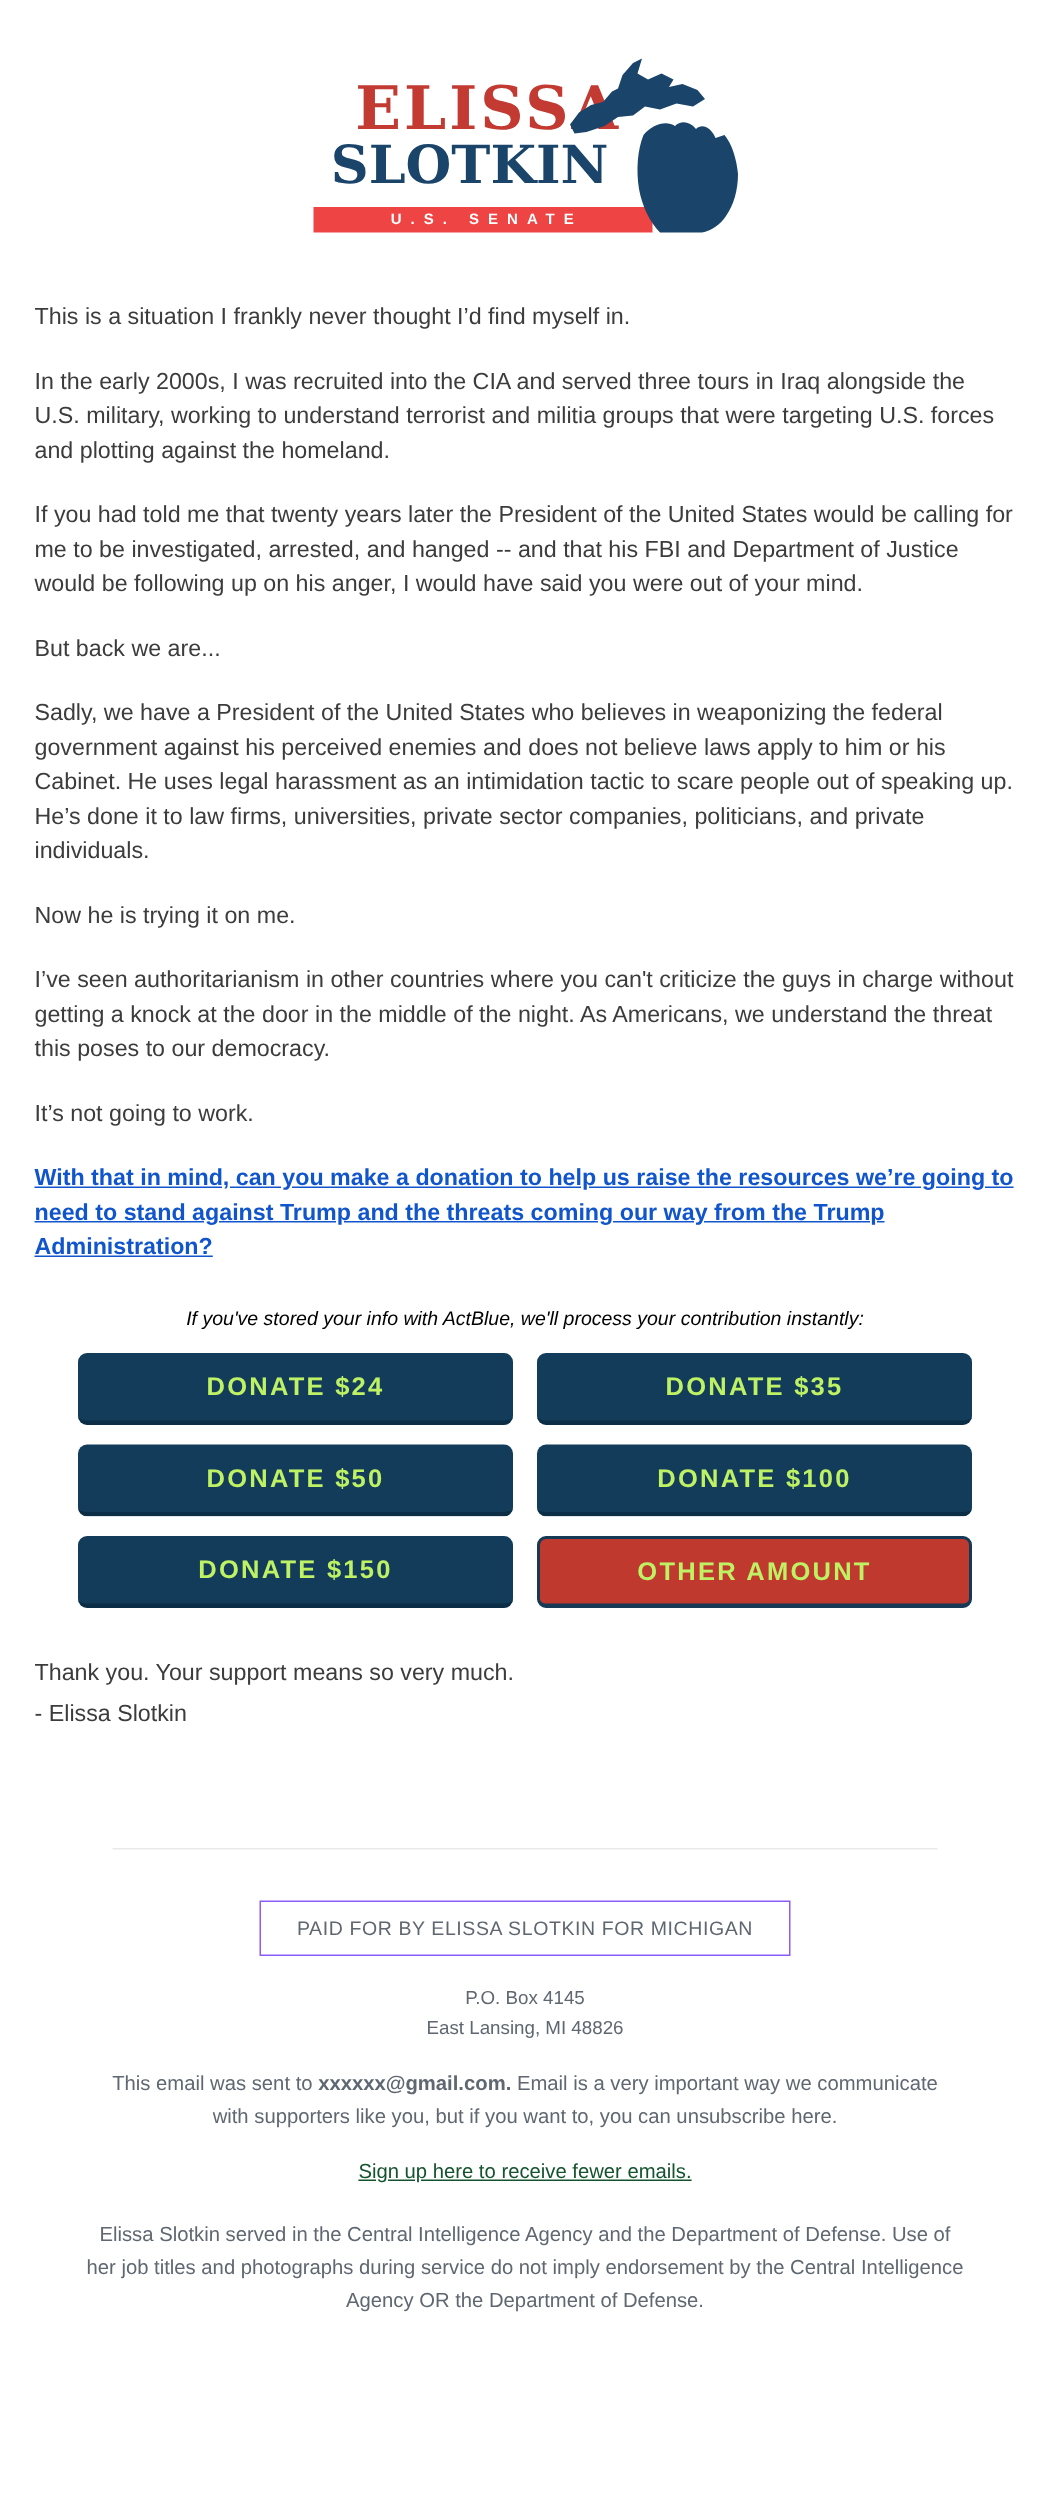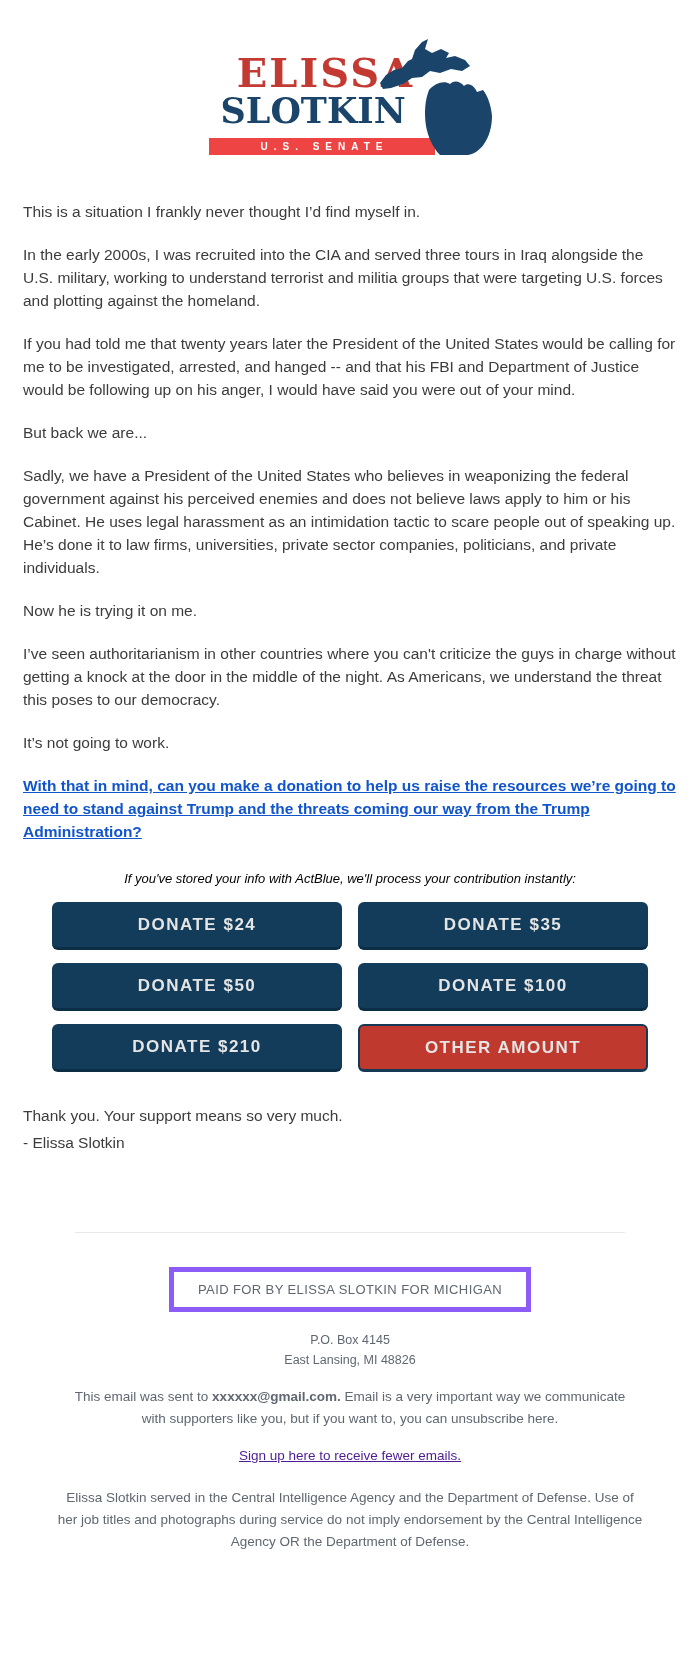--- a/index.html
+++ b/index.html
@@ -42,41 +42,41 @@
 
   
   .donate-grid {
     display:grid; grid-template-columns:1fr 1fr;
     column-gap:16px; row-gap:13px; padding:0 29px;
   }
   .donate-btn {
     display:block; width:100%; height:48px; box-sizing:border-box;
     border-radius:6px; background:#123c5a; border:0;
     border-bottom:3px solid #0b2d45;
-    color:#e5e5e5; font-family:inherit; font-weight:bold;
+    color:#bef264; font-family:inherit; font-weight:bold;
     font-size:17px; letter-spacing:1.5px; cursor:pointer;
   }
   .donate-btn.red {
     background:#c0392f; border:2px solid #163956; border-bottom:3px solid #163956;
   }
 
   .thanks { margin:32px 0 4px; }
 
   
   .divider { border:none; border-top:1px solid #e9e9e9; margin:78px 75px 0; }
   .footer { text-align:center; color:#5f6771; }
   .paid-box {
-    display:inline-block; margin-top:34px; border:5px solid #8b5cf6;
+    display:inline-block; margin-top:34px; border:1px solid #8b5cf6;
     padding:10px 24px; font-size:13px; letter-spacing:0.4px; color:#5f6771;
   }
   .address { margin:18px 0 16px; font-size:12.5px; line-height:20px; }
   .sent-notice { margin:16px auto 15px; font-size:13.5px; line-height:22px; max-width:560px; }
   .sent-notice b { font-weight:bold; }
   .signup { margin:18px 0 0; font-size:13.5px; }
-  .signup a { color:#4c1d95; text-decoration:underline; }
+  .signup a { color:#14532d; text-decoration:underline; }
   .service { margin:24px auto 0; font-size:13.5px; line-height:22px; max-width:590px; padding-bottom:22px; }
 </style>
 </head>
 <body>
 
 <div class="email">
 
   <div class="logo-wrap">
     <div class="logo-elissa">ELISSA</div>
     <div class="logo-slotkin">SLOTKIN</div>
@@ -99,21 +99,21 @@
 
     <p class="para link-para"><a href="#">With that in mind, can you make a donation to help us raise the resources we’re going to need to stand against Trump and the threats coming our way from the Trump Administration?</a></p>
 
     <p class="actblue-note">If you've stored your info with ActBlue, we'll process your contribution instantly:</p>
 
     <div class="donate-grid">
       <button class="donate-btn">DONATE $24</button>
       <button class="donate-btn">DONATE $35</button>
       <button class="donate-btn">DONATE $50</button>
       <button class="donate-btn">DONATE $100</button>
-      <button class="donate-btn">DONATE $210</button>
+      <button class="donate-btn">DONATE $150</button>
       <button class="donate-btn red">OTHER AMOUNT</button>
     </div>
 
     <p class="para thanks">Thank you. Your support means so very much.</p>
     <p class="para">- Elissa Slotkin</p>
   </div>
 
   <hr class="divider">
 
   <div class="footer">

